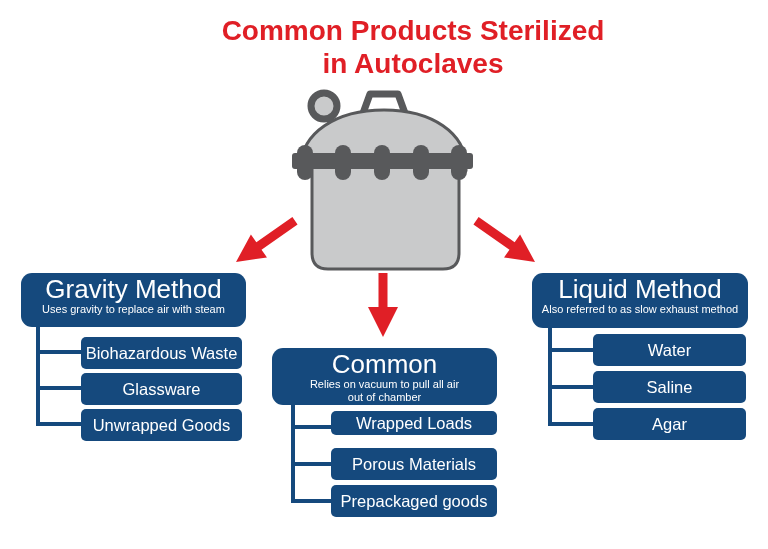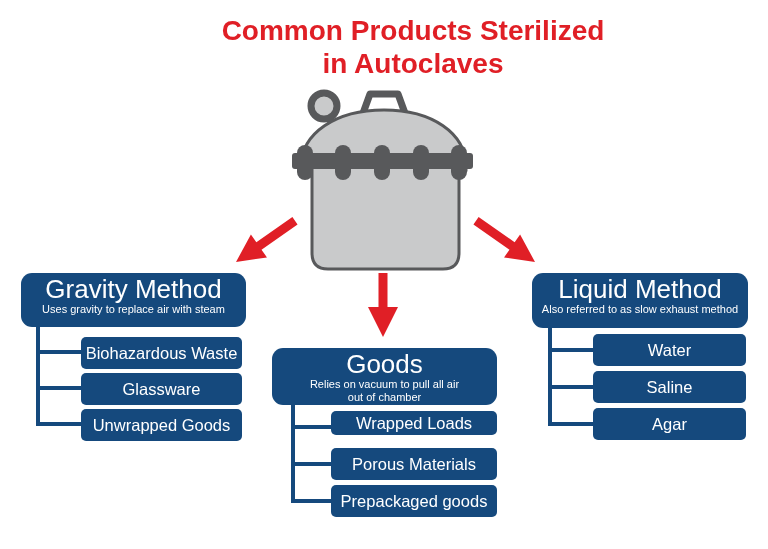--- a/index.html
+++ b/index.html
@@ -97,21 +97,21 @@
   </div>
   <div class="vline g-v"></div>
   <div class="stub g-s1"></div>
   <div class="stub g-s2"></div>
   <div class="stub g-s3"></div>
   <div class="sub-box g-b1">Biohazardous Waste</div>
   <div class="sub-box g-b2">Glassware</div>
   <div class="sub-box g-b3">Unwrapped Goods</div>
 
   <div class="main-box vac v-main">
-    <div class="mt">Goods</div>
+    <div class="mt">Common</div>
     <div class="ms">Relies on vacuum to pull all air out of chamber</div>
   </div>
   <div class="vline v-v"></div>
   <div class="stub v-s1"></div>
   <div class="stub v-s2"></div>
   <div class="stub v-s3"></div>
   <div class="sub-box v-b1">Wrapped Loads</div>
   <div class="sub-box v-b2">Porous Materials</div>
   <div class="sub-box v-b3">Prepackaged goods</div>
 

